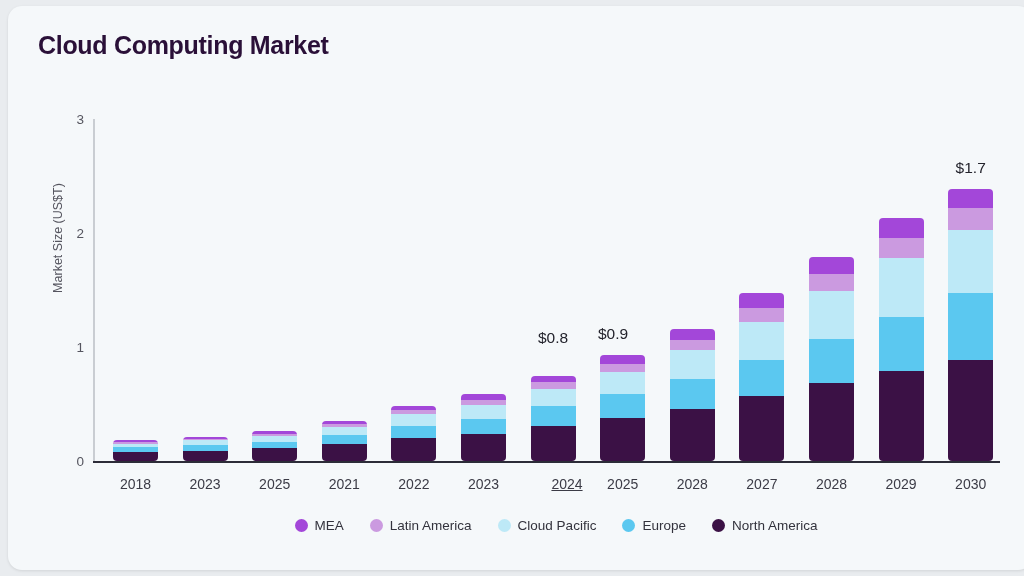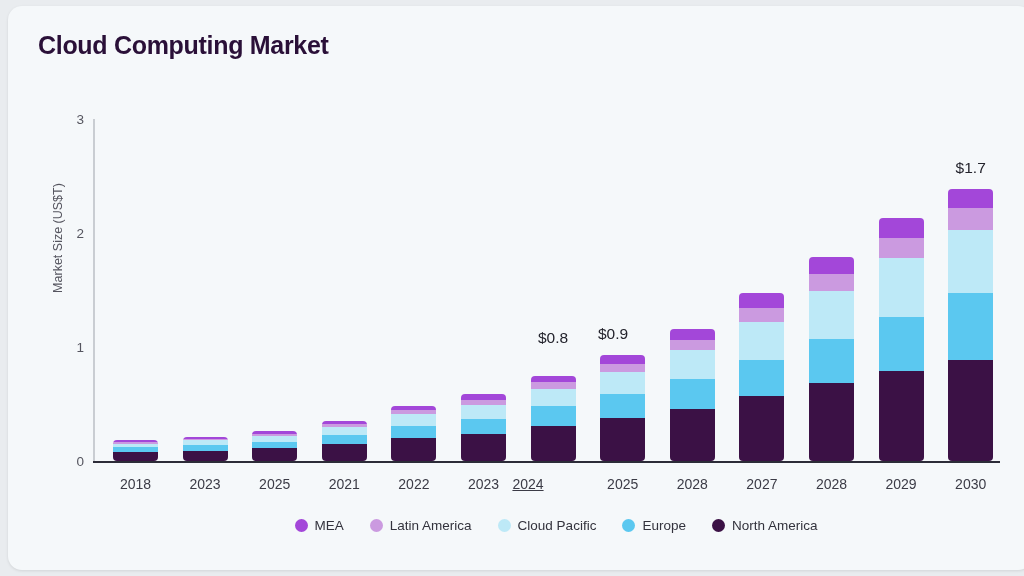--- a/index.html
+++ b/index.html
@@ -235,21 +235,21 @@
         </div>
         <div class="bar-total" style="left: 962.7px; top: 152.54px;">$1.7</div>
       </div>
     <div id="xticks">
         <div class="xtick" style="left: 127.5px;">2018</div>
         <div class="xtick" style="left: 197.1px;">2023</div>
         <div class="xtick" style="left: 266.7px;">2025</div>
         <div class="xtick" style="left: 336.3px;">2021</div>
         <div class="xtick" style="left: 405.9px;">2022</div>
         <div class="xtick" style="left: 475.5px;">2023</div>
-        <div class="xtick" style="left: 520px; text-decoration: underline;">2024</div>
+        <div class="xtick" style="left: 559px; text-decoration: underline;">2024</div>
         <div class="xtick" style="left: 614.7px;">2025</div>
         <div class="xtick" style="left: 684.3px;">2028</div>
         <div class="xtick" style="left: 753.9px;">2027</div>
         <div class="xtick" style="left: 823.5px;">2028</div>
         <div class="xtick" style="left: 893.1px;">2029</div>
         <div class="xtick" style="left: 962.7px;">2030</div>
       </div>
   </div>
 
   <div id="legend">

